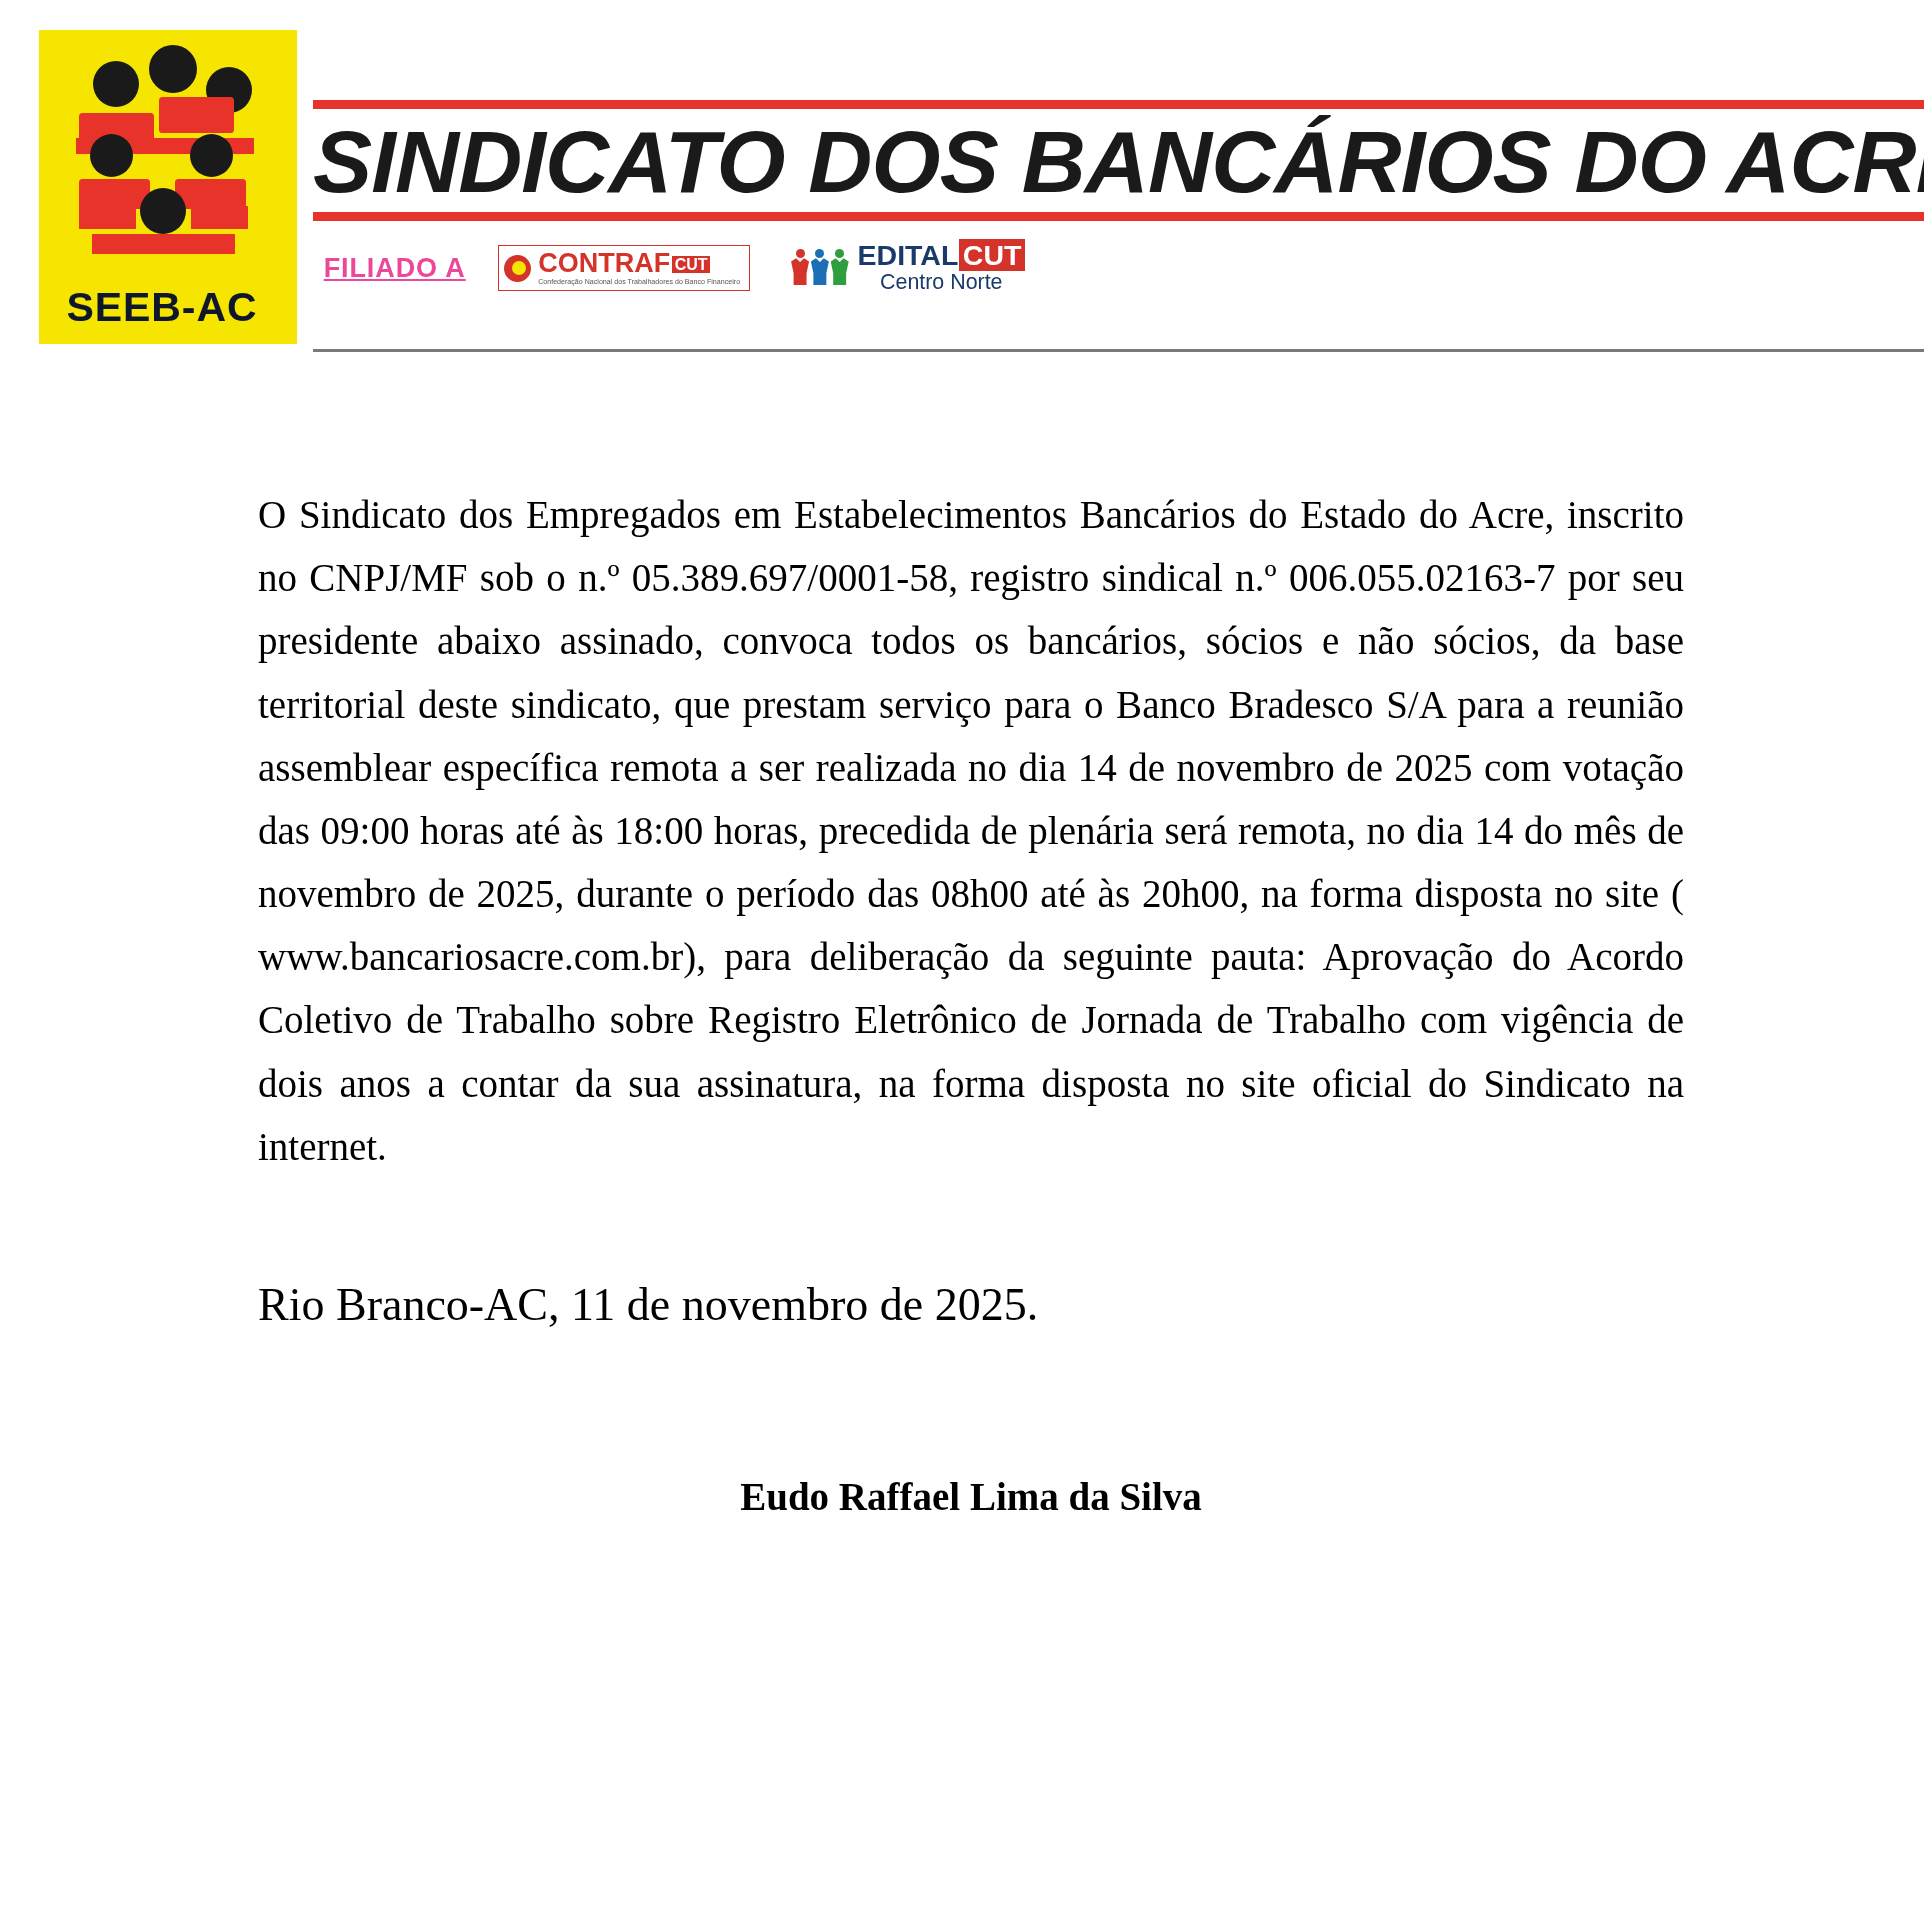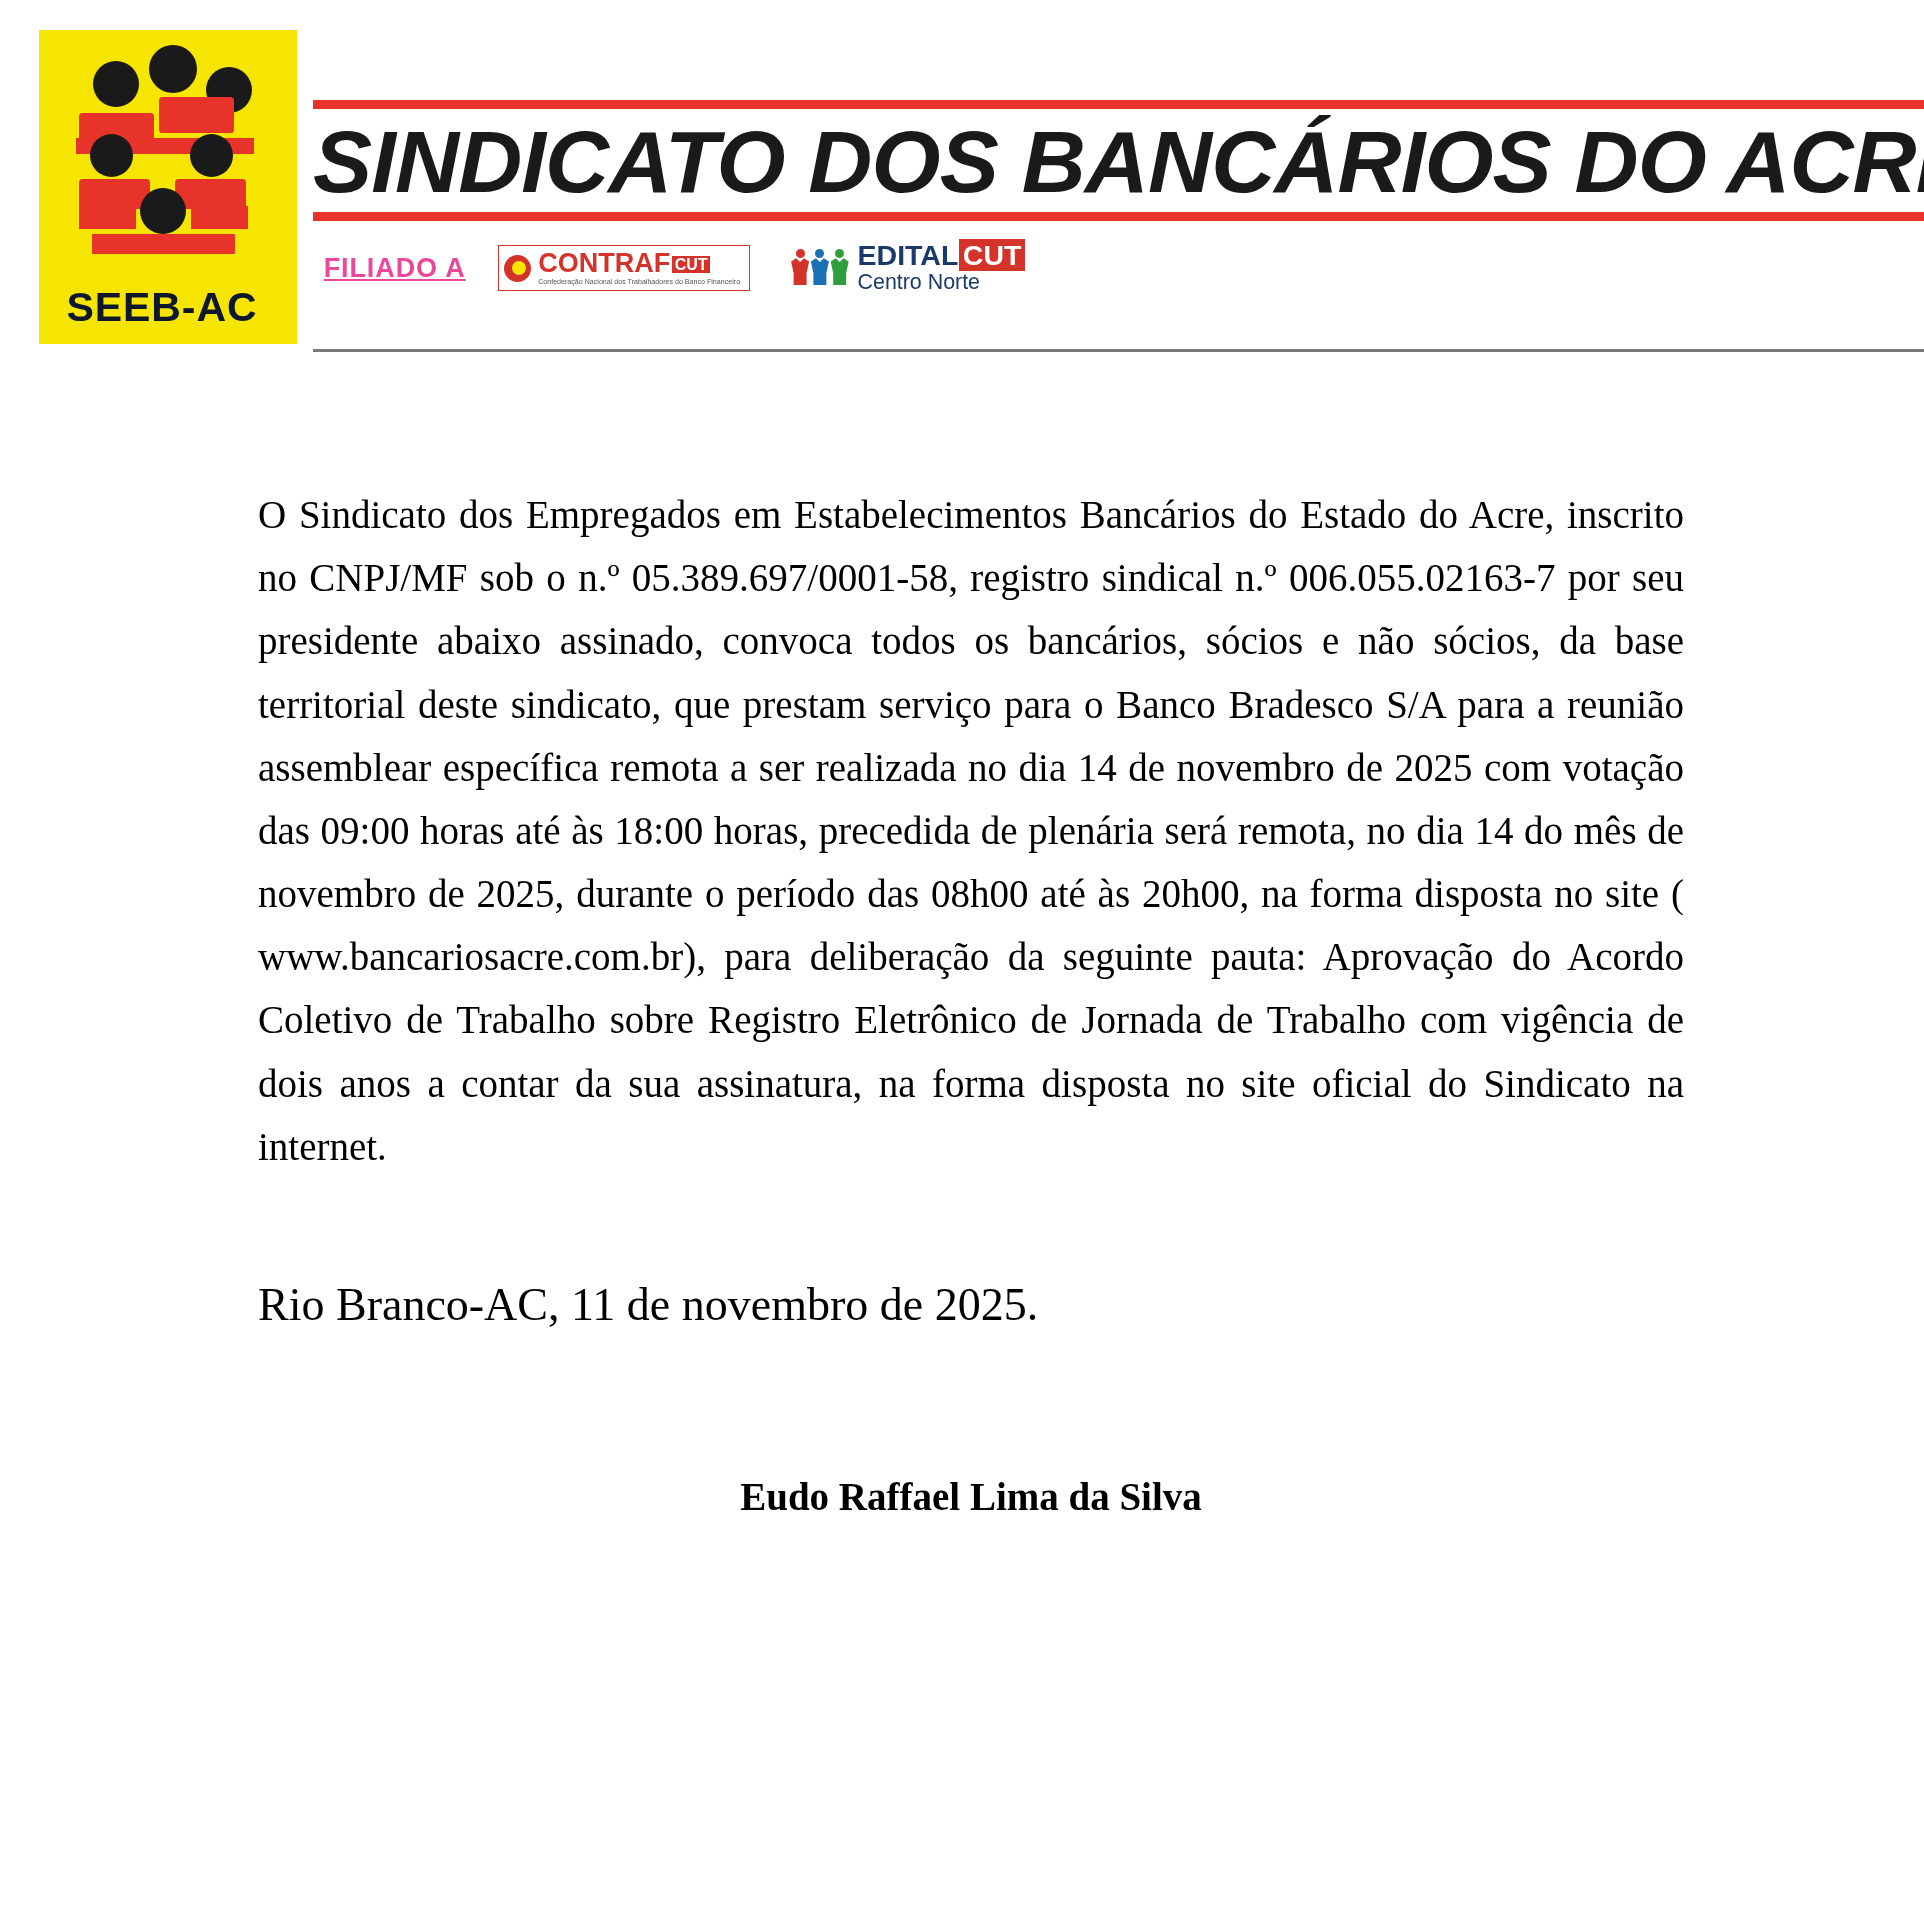--- a/index.html
+++ b/index.html
@@ -240,20 +240,21 @@
     color: #ffffff;
     padding: 0 3.6px;
     margin-left: 0.9px;
   }
   .fetec .fsub {
     font-family: "Liberation Sans", sans-serif;
     font-size: 21.4px;
     color: #1a3a6b;
     line-height: 1.1;
     margin-top: 1.8px;
+    text-align: center;
   }
 
   
   .content {
     padding: 36px 160px 0 267px;
     box-sizing: border-box;
   }
 
   .doc-title {
     font-family: "Liberation Serif", serif;

